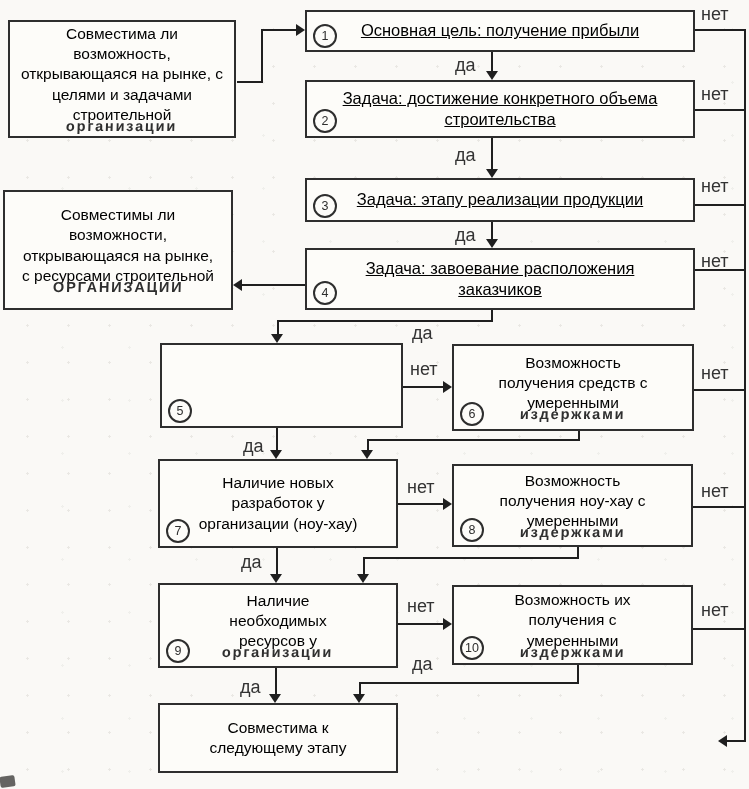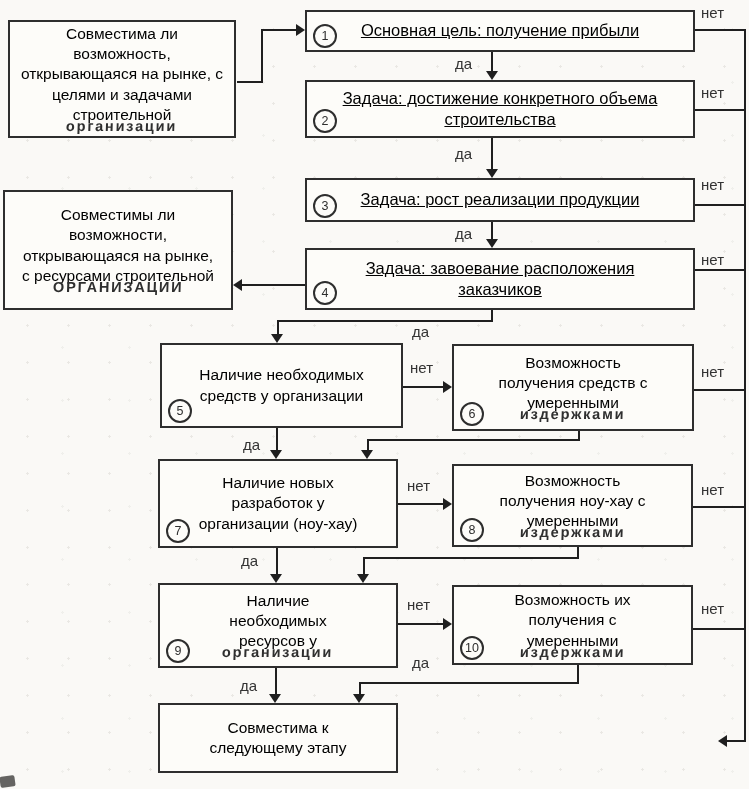--- a/index.html
+++ b/index.html
@@ -37,21 +37,21 @@
     font-size:12.5px;display:flex;align-items:center;justify-content:center;
     color:#2e2e2e;background:transparent;
   }
   .ln{position:absolute;background:#1f1f1f;}
   .lh{height:2px;}
   .lv{width:2px;}
   .ar{position:absolute;width:0;height:0;}
   .ar-down{border-left:6px solid transparent;border-right:6px solid transparent;border-top:9px solid #1f1f1f;}
   .ar-right{border-top:6px solid transparent;border-bottom:6px solid transparent;border-left:9px solid #1f1f1f;}
   .ar-left{border-top:6px solid transparent;border-bottom:6px solid transparent;border-right:9px solid #1f1f1f;}
-  .lbl{position:absolute;font-size:15px;color:#333;line-height:1;}
+  .lbl{position:absolute;font-size:18px;color:#333;line-height:1;}
   .smudge{position:absolute;left:0;top:776px;width:15px;height:11px;background:#4a4a48;border-radius:2px;opacity:.85;transform:rotate(-8deg);}
 </style>
 </head>
 <body>
 
 <div id="canvas">
 
   <div class="box" style="left:8px;top:20px;width:228px;height:118px">
     <div class="txt" style="max-width:205px">Совместима ли возможность, открывающаяся на рынке, с целями и задачами строительной</div>
     <div class="hand">организации</div>
@@ -62,36 +62,35 @@
     <div class="txt" style="max-width:340px">Основная цель: получение прибыли</div>
   </div>
 
   <div class="box big" style="left:305px;top:80px;width:390px;height:58px">
     <span class="num">2</span>
     <div class="txt" style="max-width:330px">Задача: достижение конкретного объема строительства</div>
   </div>
 
   <div class="box big" style="left:305px;top:178px;width:390px;height:44px">
     <span class="num" style="bottom:2px">3</span>
-    <div class="txt" style="max-width:340px">Задача: рост реализации продукции</div>
+    <div class="txt" style="max-width:340px">Задача: этапу реализации продукции</div>
   </div>
 
   <div class="box" style="left:3px;top:190px;width:230px;height:120px">
     <div class="txt" style="max-width:195px">Совместимы ли возможности, открывающаяся на рынке, с ресурсами строительной</div>
     <div class="hand">ОРГАНИЗАЦИИ</div>
   </div>
 
   <div class="box big" style="left:305px;top:248px;width:390px;height:62px">
     <span class="num">4</span>
     <div class="txt" style="max-width:330px">Задача: завоевание расположения заказчиков</div>
   </div>
 
   <div class="box" style="left:160px;top:343px;width:243px;height:85px">
     <span class="num">5</span>
-    <div class="txt" style="max-width:215px">Наличие необходимых средств у организации</div>
   </div>
 
   <div class="box" style="left:452px;top:344px;width:242px;height:87px">
     <span class="num">6</span>
     <div class="txt" style="max-width:165px">Возможность получения средств с умеренными</div>
     <div class="hand">издержками</div>
   </div>
 
   <div class="box" style="left:158px;top:459px;width:240px;height:89px">
     <span class="num">7</span>

